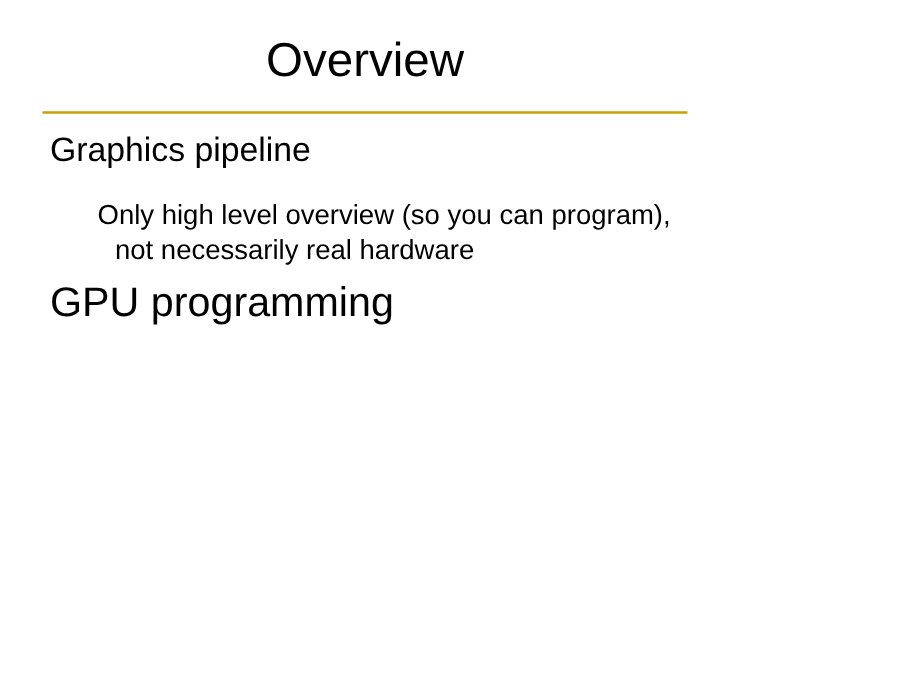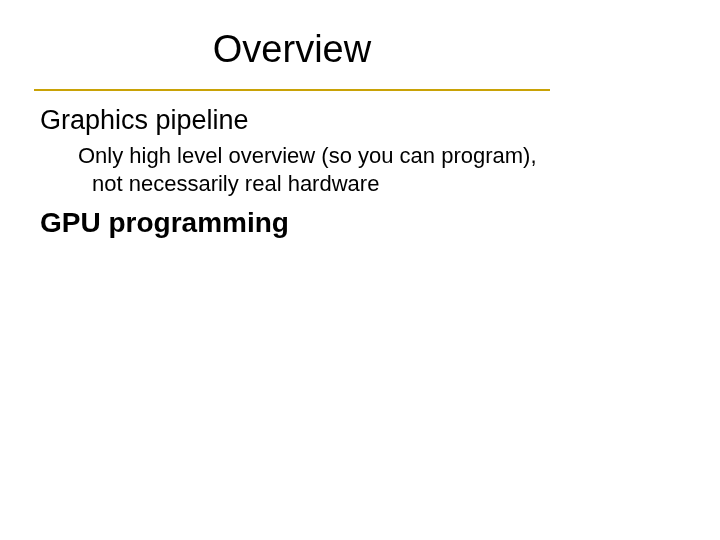--- a/index.html
+++ b/index.html
@@ -1,23 +1,23 @@
 <!DOCTYPE html>
 <html><head>
   <meta charset="utf-8">
   <style>
     * { margin: 0; padding: 0; box-sizing: border-box; }
     html, body { width: 720px; height: 540px; background: #fff; font-family: Arial, Helvetica, sans-serif; color: #000; }
     .slide { width: 584px; height: 540px; position: relative; padding-top: 28px; }
     .title { font-size: 38px; text-align: center; font-weight: 400; }
     .rule { height: 2px; background: #c9a206; margin: 18px 34px 0 34px; }
     .content { margin: 14px 40px 0 40px; }
-    .h1 { font-size: 27px; font-weight: 400; margin-bottom: 6px; }
+    .h1 { font-size: 27px; font-weight: 400; margin-bottom: 22px; }
     .sub { font-size: 22px; font-weight: 400; line-height: 1.25; margin: 0 0 10px 38px; text-indent: -14px; padding-left: 14px; }
-    .h2 { font-size: 28px; font-weight: 700; margin-top: 6px; }
+    .h2 { font-size: 33px; font-weight: 400; margin-top: 6px; }
   </style>
 </head>
 <body>
 
 <div class="slide">
   <div class="title">Overview</div>
   <div class="rule"></div>
   <div class="content">
     <div class="h1">Graphics pipeline</div>
     <div class="sub">Only high level overview (so you can program), not necessarily real hardware</div>

